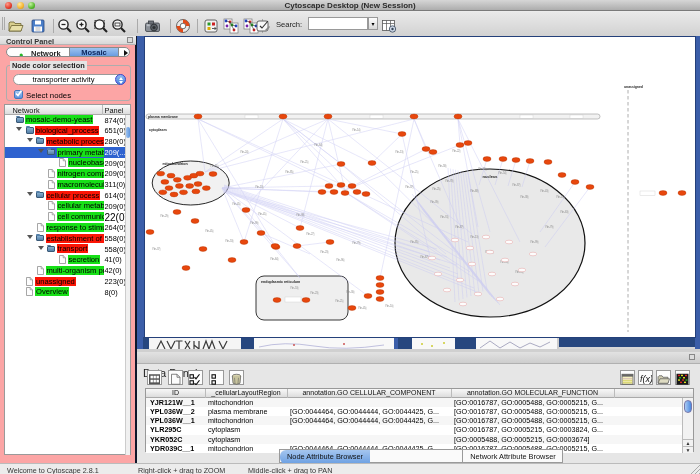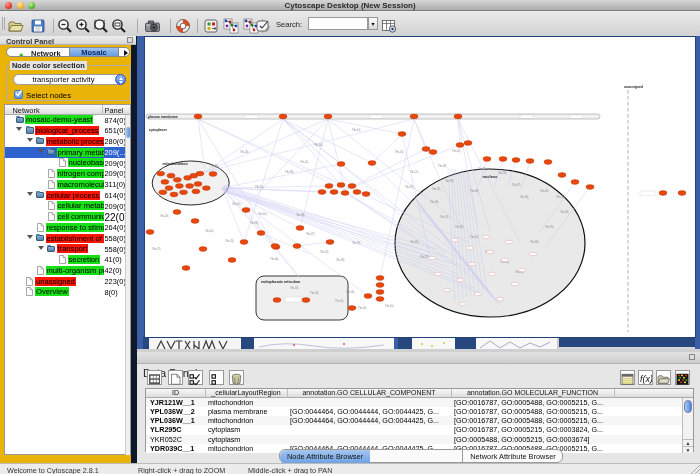--- a/index.html
+++ b/index.html
@@ -109,21 +109,21 @@
         <line x1="5.5" y1="2.5" x2="5.5" y2="12.5" stroke="#555" stroke-width="0.7"></line>
         <line x1="9.5" y1="2.5" x2="9.5" y2="12.5" stroke="#555" stroke-width="0.7"></line>
         <circle cx="11.5" cy="11" r="3.2" fill="#cfd8e8" stroke="#345" stroke-width="0.8"></circle>
         <circle cx="11.5" cy="11" r="1.2" fill="#345"></circle>
       </svg></span>
  <span class="abs" style="left:276px;top:8px;font-size:7.6px;color:#222">Search:</span>
  <span class="abs" style="left:308px;top:5px;width:60px;height:13px;background:#fff;border:1px solid #999"></span>
  <span class="abs" style="left:368px;top:5px;width:10px;height:13px;background:linear-gradient(#fdfdfd,#d8d8d8);border:1px solid #999;font-size:6px;text-align:center;line-height:12px">▾</span>
 </div>
 
-<div class="abs" style="left:0;top:36px;width:137px;height:427px;background:#eab308;border-right:6px solid #0f172a">
+<div class="abs" style="left:0;top:36px;width:137px;height:427px;background:#fca5a5;border-right:2px solid #0f172a">
  <div class="abs" style="left:0;top:0;width:136px;height:8.5px;background:linear-gradient(#ededed,#d8d8d8);border-bottom:1px solid #b5b5b5">
    <span style="position:absolute;left:6px;top:0.5px;font-size:7.4px;font-weight:bold;color:#333">Control Panel</span>
    <span style="position:absolute;right:3px;top:1px;width:6px;height:6px;border:1px solid #888;background:#ddd"></span>
  </div>
 
  <div class="abs" style="left:6px;top:10.5px;width:124px;height:10.5px;background:#fdfdfd;border:1px solid #8a8a8a;border-radius:5px;overflow:hidden">
    <span style="position:absolute;left:12px;top:0.5px;width:8px;height:9px"><svg width="8" height="9">
           <circle cx="2.2" cy="2" r="1.6" fill="#2ab52a"></circle>
           <circle cx="2" cy="7" r="1.6" fill="#2ab52a"></circle>
           <circle cx="6" cy="4.5" r="1.6" fill="#2ab52a"></circle>
@@ -677,40 +677,40 @@
           <span style="position:absolute;left:62px">mitochondrion</span>
           <span style="position:absolute;left:144px">[GO:0044464, GO:0044444, GO:0044425, G...</span>
           <span style="position:absolute;left:308px">[GO:0016787, GO:0005488, GO:0005215, G...</span>
         </div>
 <div style="position:absolute;left:0;top:27.9px;width:536px;height:9.3px;background:#ffffff;font-size:7.2px;line-height:9.3px;white-space:nowrap">
           <span style="position:absolute;left:4px;font-weight:bold">YLR295C</span>
           <span style="position:absolute;left:62px">cytoplasm</span>
           <span style="position:absolute;left:308px">[GO:0016787, GO:0005215, GO:0003824, G...</span>
         </div>
 <div style="position:absolute;left:0;top:37.2px;width:536px;height:9.3px;background:#f6f6f6;font-size:7.2px;line-height:9.3px;white-space:nowrap">
-          <span style="position:absolute;left:4px;font-weight:normal">YKR052C</span>
+          <span style="position:absolute;left:4px;font-weight:bold">YKR052C</span>
           <span style="position:absolute;left:62px">cytoplasm</span>
           <span style="position:absolute;left:308px">[GO:0005488, GO:0005215, GO:0003674]</span>
         </div>
 <div style="position:absolute;left:0;top:46.5px;width:536px;height:9.3px;background:#ffffff;font-size:7.2px;line-height:9.3px;white-space:nowrap">
           <span style="position:absolute;left:4px;font-weight:bold">YDR039C__1</span>
           <span style="position:absolute;left:62px">mitochondrion</span>
           <span style="position:absolute;left:144px">[GO:0044464, GO:0044444, GO:0044425, G...</span>
           <span style="position:absolute;left:308px">[GO:0016787, GO:0005488, GO:0005215, G...</span>
         </div>
   </div>
   <div style="position:absolute;right:0;top:8.5px;width:11px;height:55.8px;background:#f2f2f2;border-left:1px solid #bbb">
    <div style="position:absolute;left:1px;top:2px;width:8px;height:13px;background:linear-gradient(90deg,#a8cbf5,#4c88de);border:1px solid #77a;border-radius:4px"></div>
    <div style="position:absolute;left:0;bottom:7px;width:10px;height:7px;border-top:1px solid #bbb;font-size:5px;text-align:center;line-height:7px;color:#333">▲</div>
    <div style="position:absolute;left:0;bottom:0;width:10px;height:7px;border-top:1px solid #bbb;font-size:5px;text-align:center;line-height:7px;color:#333">▼</div>
   </div>
  </div>
 </div>
 
-<div class="abs" style="left:279px;top:449px;width:284px;height:13.5px;background:#fafafa;border:1px solid #9a9a9a;border-radius:6px;font-size:7.4px;color:#111">
+<div class="abs" style="left:279px;top:449px;width:284px;height:13.5px;background:#fafafa;border:1px solid #9a9a9a;border-radius:0;font-size:7.4px;color:#111">
   <span style="position:absolute;left:0;top:0;width:90px;height:13.5px;background:linear-gradient(#a5c6ef,#6b9fe2);border-radius:6px 0 0 6px;text-align:center;line-height:13px">Node Attribute Browser</span>
   <span style="position:absolute;left:90px;top:16px;width:91px;height:13.5px;border-left:1px solid #9a9a9a;text-align:right;line-height:13px">Edge Attribute Browser</span>
   <span style="position:absolute;left:182px;top:0;width:101px;height:13.5px;border-left:1px solid #9a9a9a;text-align:center;line-height:13px">Network Attribute Browser</span>
 </div>
 
 <div class="abs" style="left:0;top:463px;width:700px;height:11px;background:#ececec;border-top:1px solid #bbb;font-size:7.2px;color:#333">
   <span style="position:absolute;left:7px;top:2px">Welcome to Cytoscape 2.8.1</span>
   <span style="position:absolute;left:138px;top:2px">Right-click + drag to ZOOM</span>
   <span style="position:absolute;left:248px;top:2px">Middle-click + drag to PAN</span>
   <svg width="12" height="12" style="position:absolute;right:0;bottom:0">

